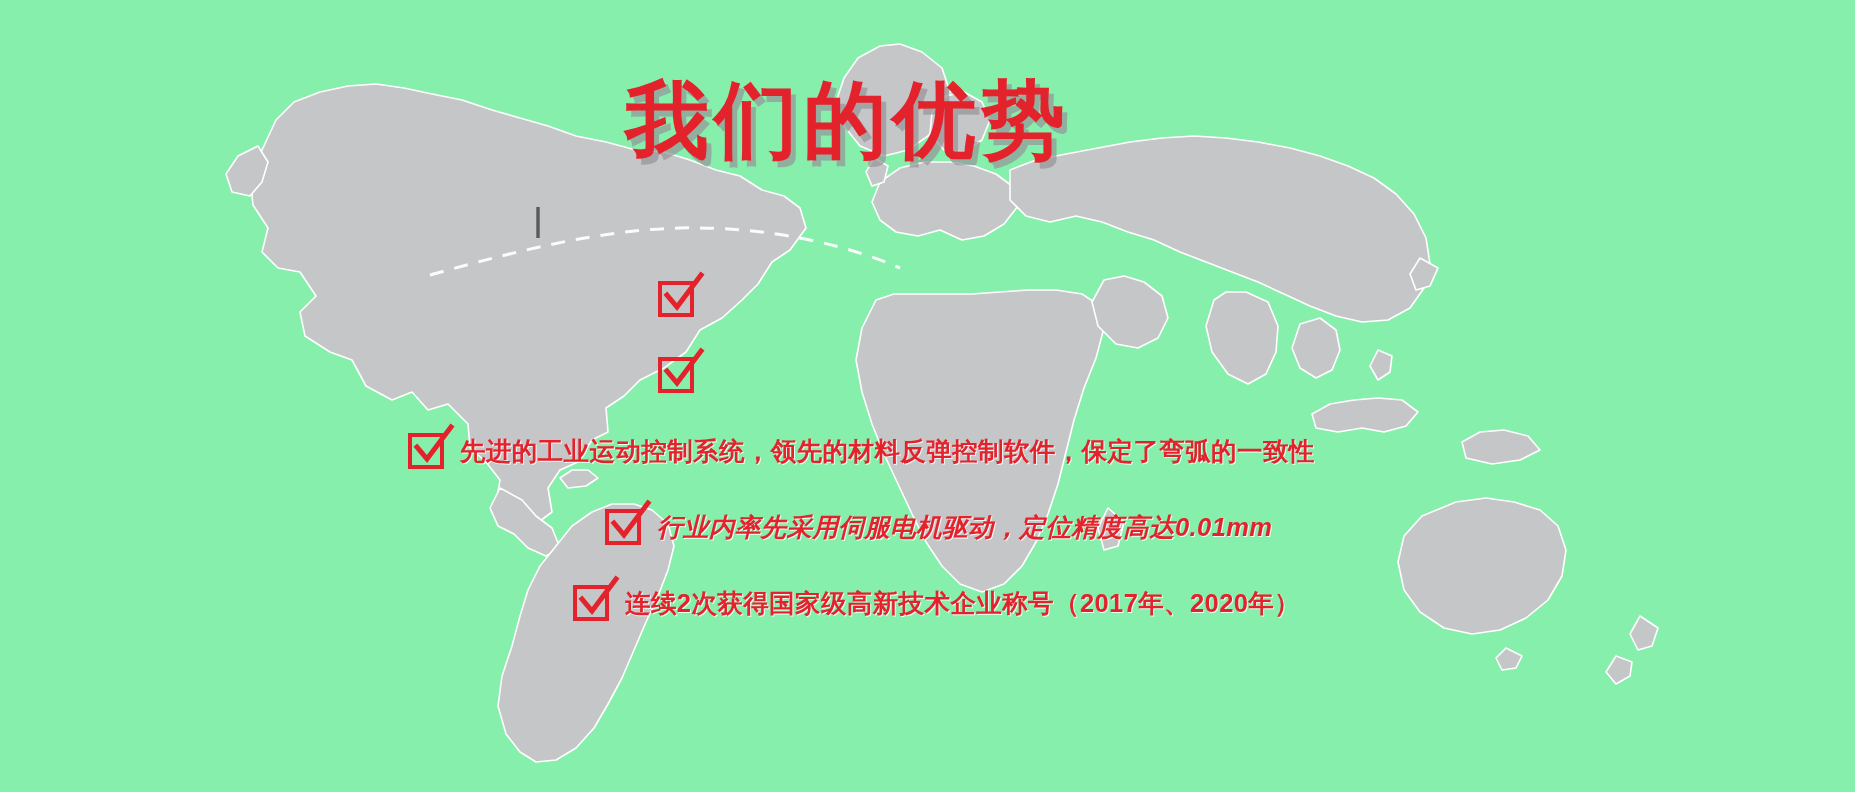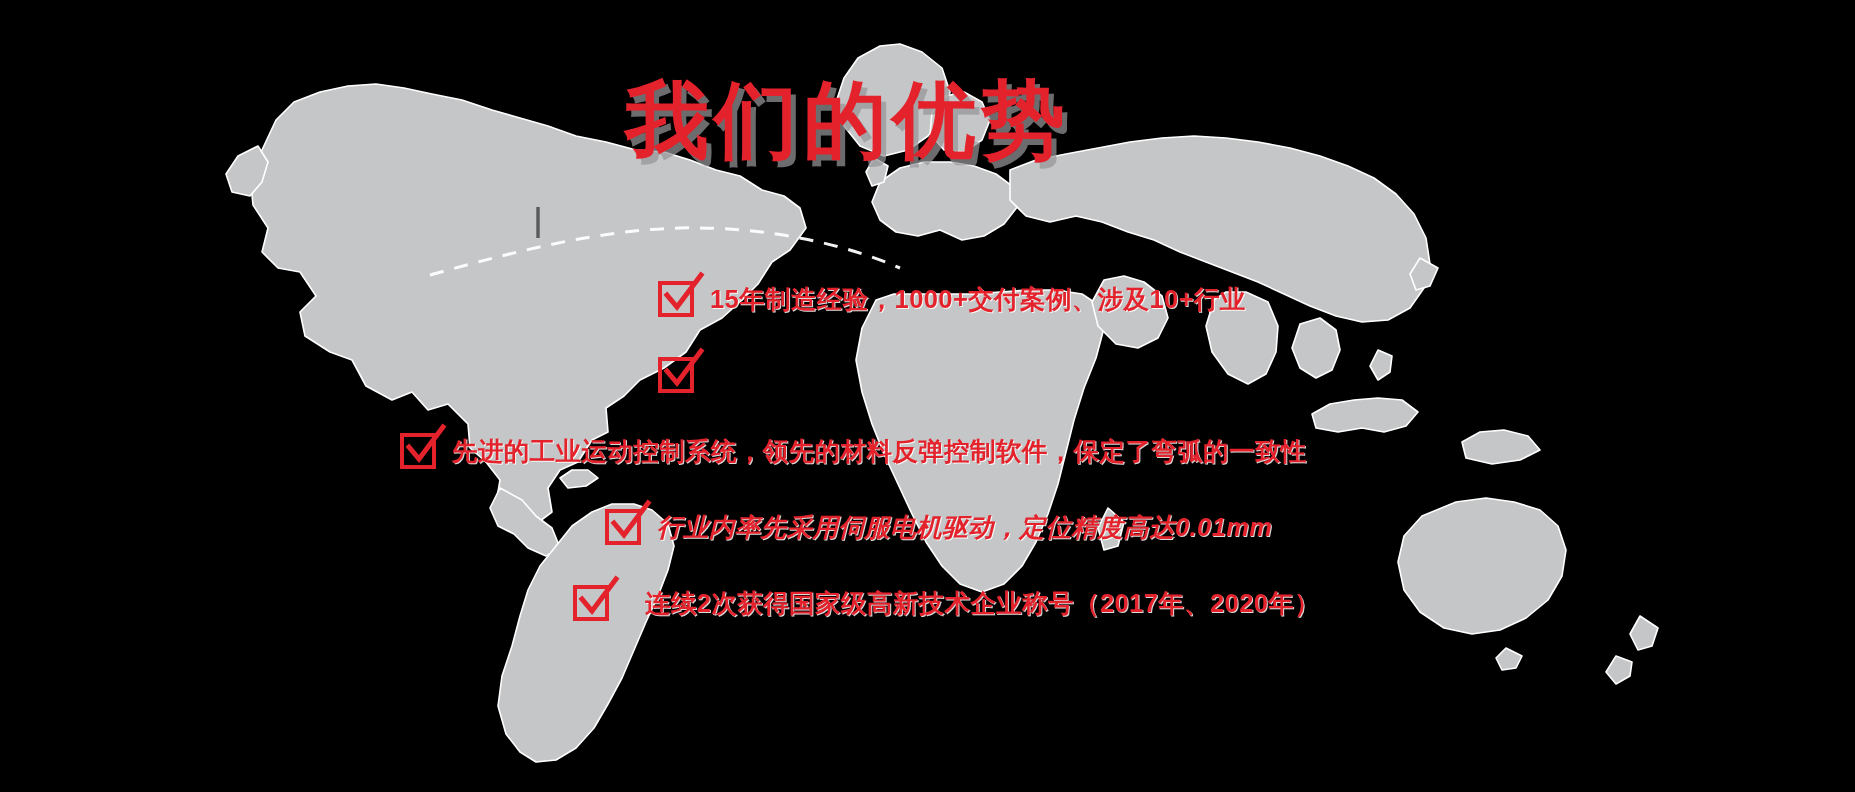--- a/index.html
+++ b/index.html
@@ -3,21 +3,21 @@
 <meta charset="utf-8">
 <style>
   html,body{margin:0;padding:0;}
   body{
     width:1855px;height:792px;overflow:hidden;
     background:#eeeff1;
     font-family:"Liberation Sans","DejaVu Sans",sans-serif;
   }
   #banner{
     position:relative;width:1855px;height:792px;
-    background:#000000;overflow:hidden;
+    background:#86efac;overflow:hidden;
   }
   
   #map-layer{
     position:absolute;left:0;top:0;width:1855px;height:792px;
   }
   #map-layer svg{display:block;width:100%;height:100%;}
   .land{fill:#c5c6c7;stroke:#ffffff;stroke-width:1.6;stroke-linejoin:round;}
   .flightpath{fill:none;stroke:#ffffff;stroke-width:3;stroke-dasharray:14 11;stroke-linecap:butt;opacity:.95;}
   .pin{stroke:#5a5a5a;stroke-width:3.4;stroke-linecap:butt;}
 
@@ -65,23 +65,23 @@
     font-size:25.5px;
     font-weight:700;
     color:#e3222c;
     white-space:nowrap;
     letter-spacing:.4px;
     text-shadow:1px 1px 0 rgba(255,255,255,.85);
   }
   
   .row-1{padding-left:658px;}
   .row-2{padding-left:658px;}
-  .row-3{padding-left:400px;}
+  .row-3{padding-left:400px;margin-left:8px;}
   .row-4{padding-left:605px;font-style:italic;}
-  .row-5{padding-left:573px;gap:20px;}
+  .row-5{padding-left:573px;}
 </style>
 </head>
 <body>
 
 <div id="banner">
 
   <div id="map-layer">
     <svg viewBox="0 0 1855 792" preserveAspectRatio="none">
       <g>
 
@@ -153,21 +153,20 @@
   </div>
 
   <div id="bullets">
 
     <div class="bullet row-1">
       <span class="check">
         <svg viewBox="0 0 46 46">
           <path d="M7 22 L17 34 L41 2"></path>
         </svg>
       </span>
-      <span class="btext">15年制造经验，1000+交付案例、涉及10+行业</span>
     </div>
 
     <div class="bullet row-2">
       <span class="check">
         <svg viewBox="0 0 46 46">
           <path d="M7 22 L17 34 L41 2"></path>
         </svg>
       </span>
     </div>
 

